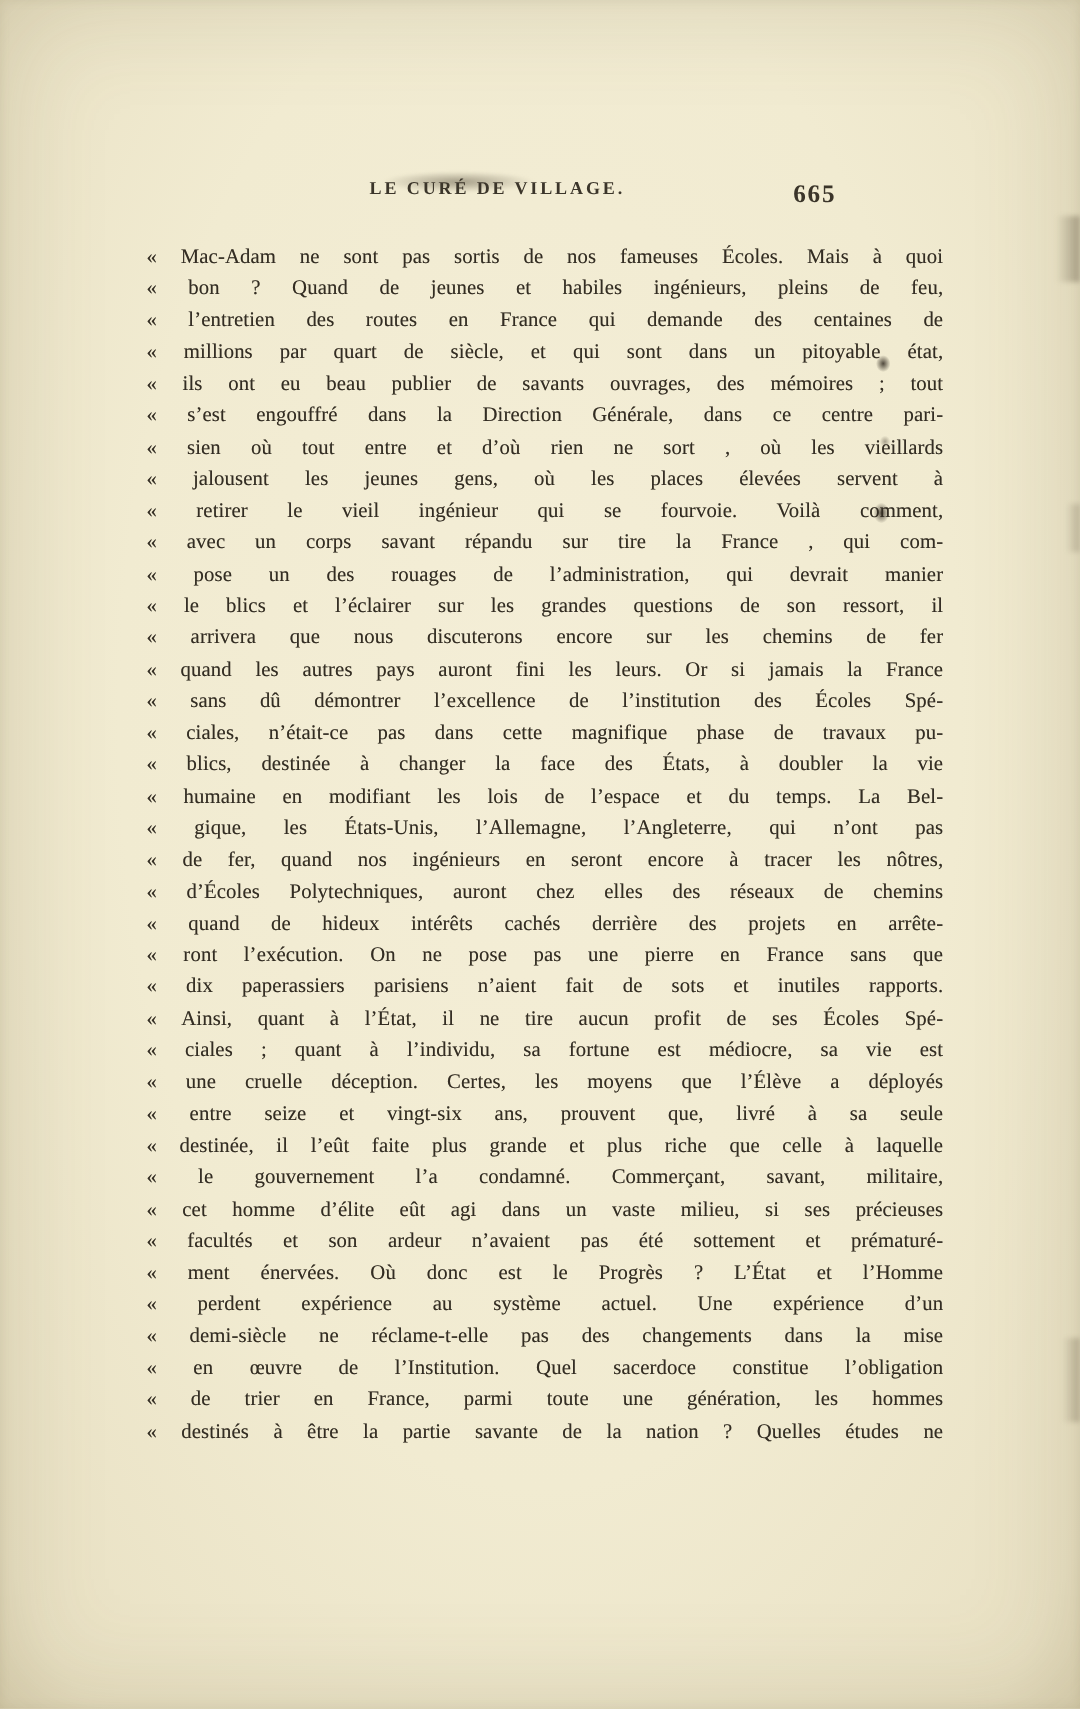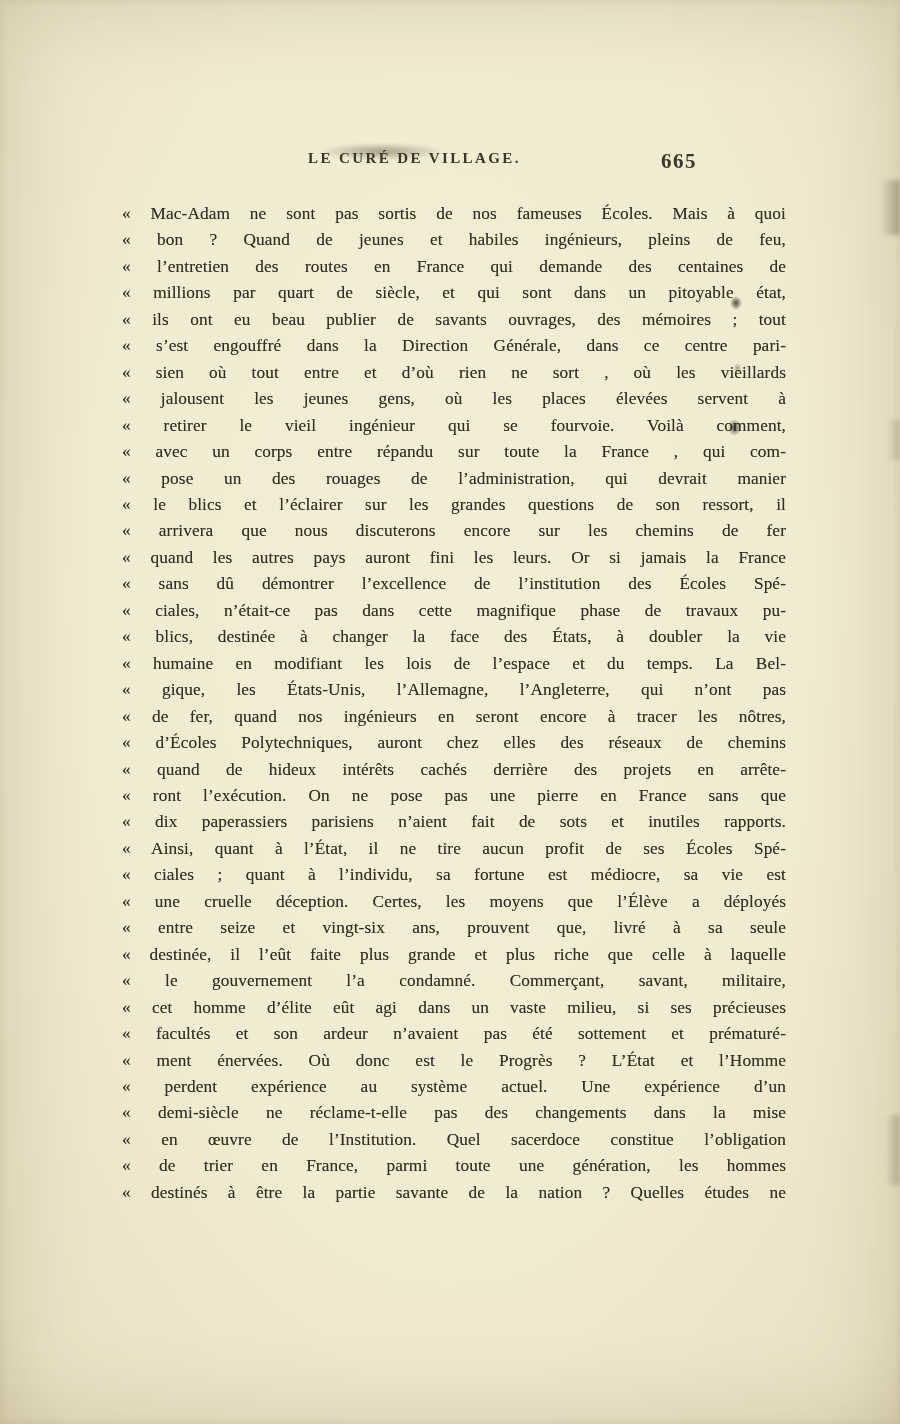--- a/index.html
+++ b/index.html
@@ -130,21 +130,21 @@
   <div class="text-block" id="text-block">
       <p class="line">« Mac-Adam ne sont pas sortis de nos fameuses Écoles. Mais à quoi</p>
       <p class="line">« bon ? Quand de jeunes et habiles ingénieurs, pleins de feu,</p>
       <p class="line">« l’entretien des routes en France qui demande des centaines de</p>
       <p class="line">« millions par quart de siècle, et qui sont dans un pitoyable état,</p>
       <p class="line">« ils ont eu beau publier de savants ouvrages, des mémoires ; tout</p>
       <p class="line">« s’est engouffré dans la Direction Générale, dans ce centre pari-</p>
       <p class="line">« sien où tout entre et d’où rien ne sort , où les vieillards</p>
       <p class="line">« jalousent les jeunes gens, où les places élevées servent à</p>
       <p class="line">« retirer le vieil ingénieur qui se fourvoie. Voilà comment,</p>
-      <p class="line">« avec un corps entre répandu sur toute la France , qui com-</p>
+      <p class="line">« avec un corps savant répandu sur tire la France , qui com-</p>
       <p class="line">« pose un des rouages de l’administration, qui devrait manier</p>
       <p class="line">« le blics et l’éclairer sur les grandes questions de son ressort, il</p>
       <p class="line">« arrivera que nous discuterons encore sur les chemins de fer</p>
       <p class="line">« quand les autres pays auront fini les leurs. Or si jamais la France</p>
       <p class="line">« sans dû démontrer l’excellence de l’institution des Écoles Spé-</p>
       <p class="line">« ciales, n’était-ce pas dans cette magnifique phase de travaux pu-</p>
       <p class="line">« blics, destinée à changer la face des États, à doubler la vie</p>
       <p class="line">« humaine en modifiant les lois de l’espace et du temps. La Bel-</p>
       <p class="line">« gique, les États-Unis, l’Allemagne, l’Angleterre, qui n’ont pas</p>
       <p class="line">« de fer, quand nos ingénieurs en seront encore à tracer les nôtres,</p>

